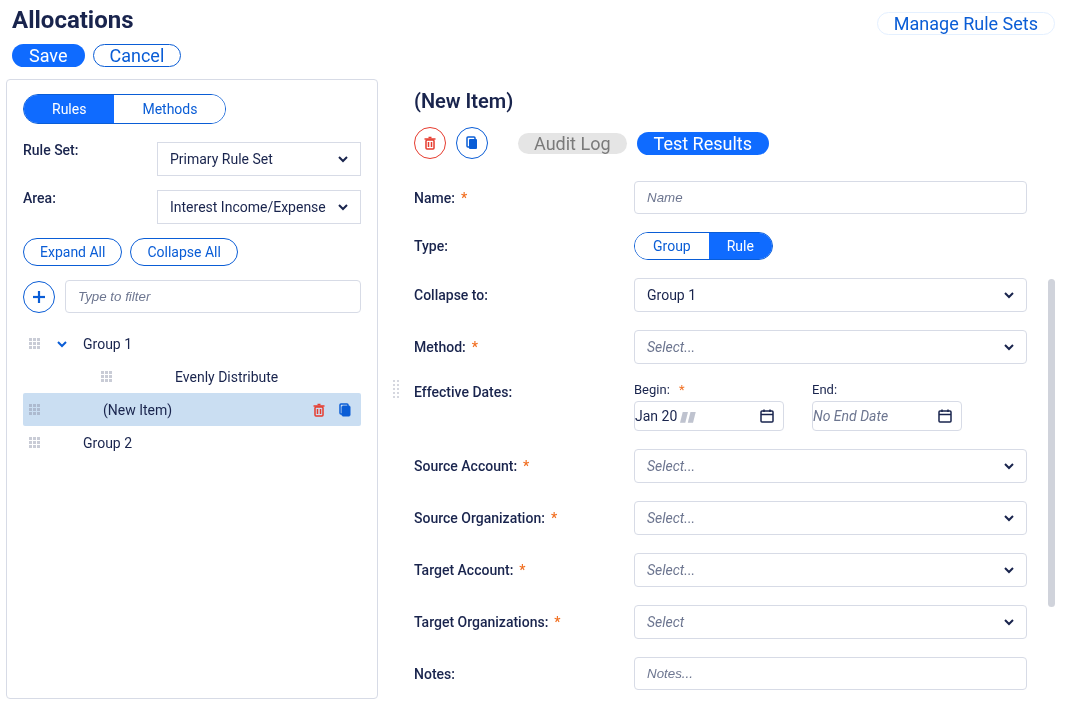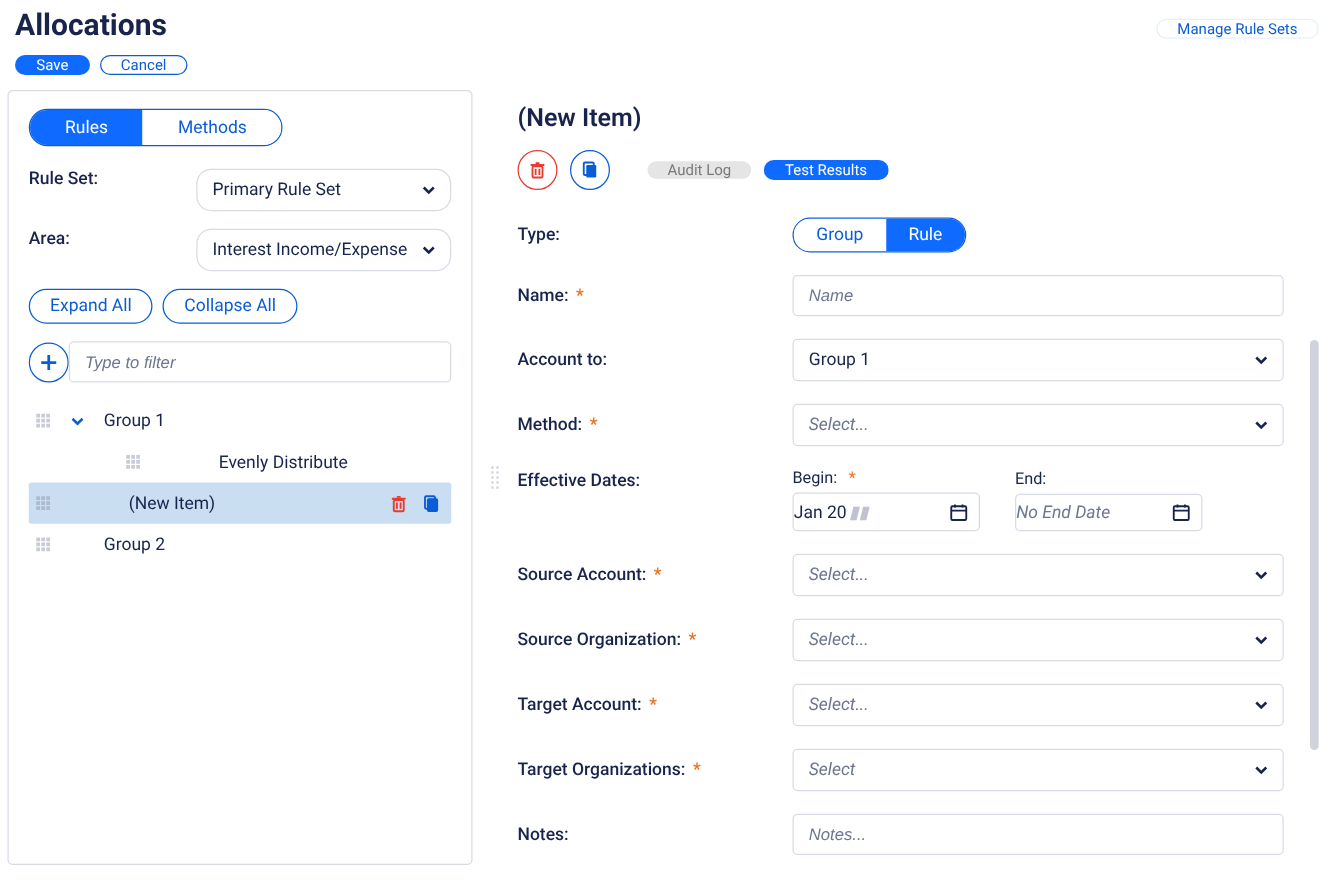--- a/index.html
+++ b/index.html
@@ -19,21 +19,21 @@
     margin: 0; padding: 0;
     font-family: "Segoe UI", -apple-system, BlinkMacSystemFont, Roboto, "Helvetica Neue", sans-serif;
     font-size: 14px;
     color: var(--navy);
     background: #fff;
   }
   .page { width: 1067px; height: 706px; position: relative; overflow: hidden; }
   
   .header-row { display:flex; justify-content:space-between; align-items:center; padding: 6px 12px 0 12px; }
   .page-title { font-size: 24px; font-weight: 700; color: var(--navy); margin:0 0 6px 0; }
-  .btn { display:inline-flex; align-items:center; justify-content:center; border-radius:18px; padding:0 16px; font-size:12px; cursor:pointer; user-select:none; border:1px solid transparent; }
+  .btn { display:inline-flex; align-items:center; justify-content:center; border-radius:18px; padding:0 16px; font-size:18px; cursor:pointer; user-select:none; border:1px solid transparent; }
   .btn-primary { background: var(--blue-accent); color:#fff; }
   .btn-outline { background:#fff; color: var(--blue); border:1px solid var(--blue); }
   .btn-outline-navy { background:#fff; color: var(--blue); border:1px solid var(--blue-light); }
   .btn-grey { background:#e5e5e5; color:#7a7a7a; border:none; }
   .action-row { display:flex; gap:8px; padding: 4px 12px 12px 12px; }
 
   .body-row { display:flex; gap:14px; padding:0 0 0 6px; height: calc(100% - 86px); }
 
   
   .left-panel {
@@ -46,30 +46,30 @@
     overflow:hidden;
   }
   .toggle-group { display:inline-flex; border:1px solid var(--blue); border-radius:18px; overflow:hidden; margin-bottom:18px;}
   .toggle-group .seg { padding:6px 28px; font-size:14px; color: var(--blue); background:#fff; cursor:pointer;}
   .toggle-group .seg.active { background: var(--blue-accent); color:#fff; }
 
   .form-row-left { display:flex; margin-bottom:14px; gap:24px; }
   .form-row-left .lbl { width:110px; color: var(--navy); font-weight:500;}
   .select-box {
     flex:1; position:relative;
-    border:1px solid var(--grey-border); border-radius:12px;
+    border:1px solid var(--grey-border); border-radius:0;
     padding:8px 32px 8px 12px;
     color: var(--navy); background:#fff;
   }
   .select-box svg.caret { position:absolute; right:10px; top:50%; transform:translateY(-50%); width:14px; height:14px; fill:none; stroke: var(--navy); stroke-width:2; }
 
   .mini-btn-row { display:flex; gap:8px; margin-bottom:14px; }
   .mini-btn { border:1px solid var(--blue); color: var(--blue); background:#fff; border-radius:18px; padding:5px 16px; font-size:14px; cursor:pointer;}
 
-  .filter-row { display:flex; align-items:center; margin-bottom:14px;}
+  .filter-row { display:flex; align-items:center; gap:10px; margin-bottom:14px;}
   .icon-circle { width:32px; height:32px; border:1px solid var(--blue); border-radius:50%; display:flex; align-items:center; justify-content:center; color: var(--blue); cursor:pointer;}
   .icon-circle svg { width:16px; height:16px; stroke:currentColor; stroke-width:2.2; fill:none; }
   .filter-input { flex:1; border:1px solid var(--grey-border); border-radius:4px; padding:8px 12px; font-style:italic; color: var(--grey-text); }
   .filter-input::placeholder { color: var(--grey-text); font-style:italic;}
 
   
   .tree {}
   .tree-row { display:flex; align-items:center; height:33px; padding:0 6px; border-radius:2px; position:relative;}
   .tree-row.selected { background: var(--row-selected); }
   .drag-handle { width:14px; margin-right:10px; display:flex; flex-wrap:wrap; gap:1px; opacity:0.45;}
@@ -297,34 +297,34 @@
               <rect x="3" y="2" width="8" height="10" rx="1" fill="none" stroke="#0a5dd6" stroke-width="1.5"></rect>
             </svg>
       </div>
       <div style="width:10px;"></div>
       <div class="btn btn-grey">Audit Log</div>
       <div class="btn btn-primary">Test Results</div>
     </div>
 
     <div class="r-form">
       <div class="r-row">
+        <div class="lbl"><span>Name:</span><span class="req">*</span></div>
+        <input class="input" placeholder="Name" style="">
+      </div>
+
+      <div class="r-row">
         <div class="lbl">Type:</div>
         <div class="type-toggle">
           <div class="seg">Group</div>
           <div class="seg active">Rule</div>
         </div>
       </div>
 
       <div class="r-row">
-        <div class="lbl"><span>Name:</span><span class="req">*</span></div>
-        <input class="input" placeholder="Name" style="">
-      </div>
-
-      <div class="r-row">
-        <div class="lbl">Account to:</div>
+        <div class="lbl">Collapse to:</div>
         <div class="sel-full">
           <span>Group 1</span>
           <svg class="caret">
                 <polyline points="3,5 7,9 11,5"></polyline>
               </svg>
         </div>
       </div>
 
       <div class="r-row">
         <div class="lbl"><span>Method:</span><span class="req">*</span></div>

